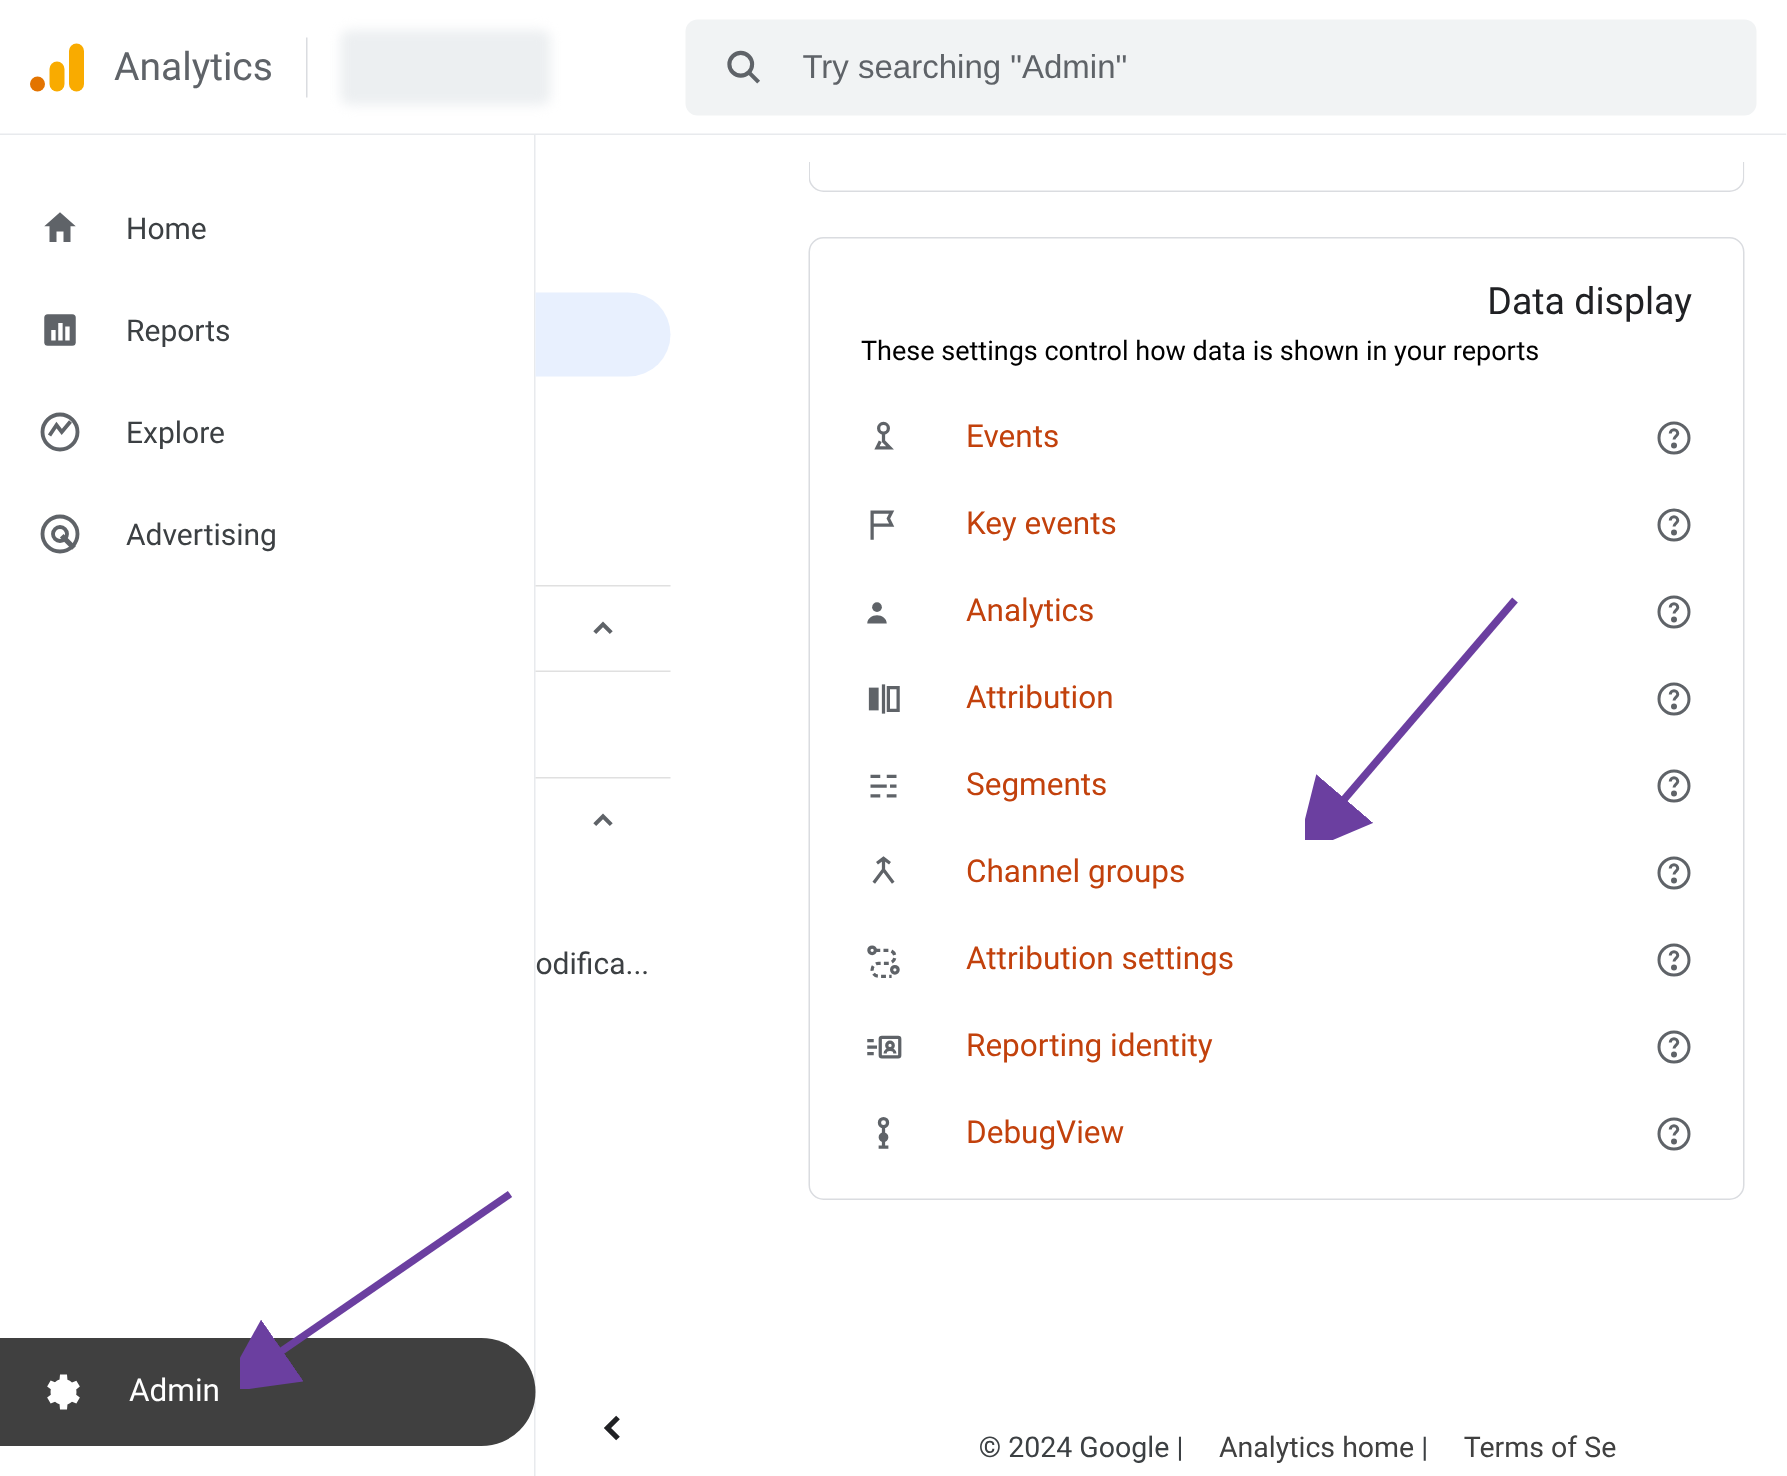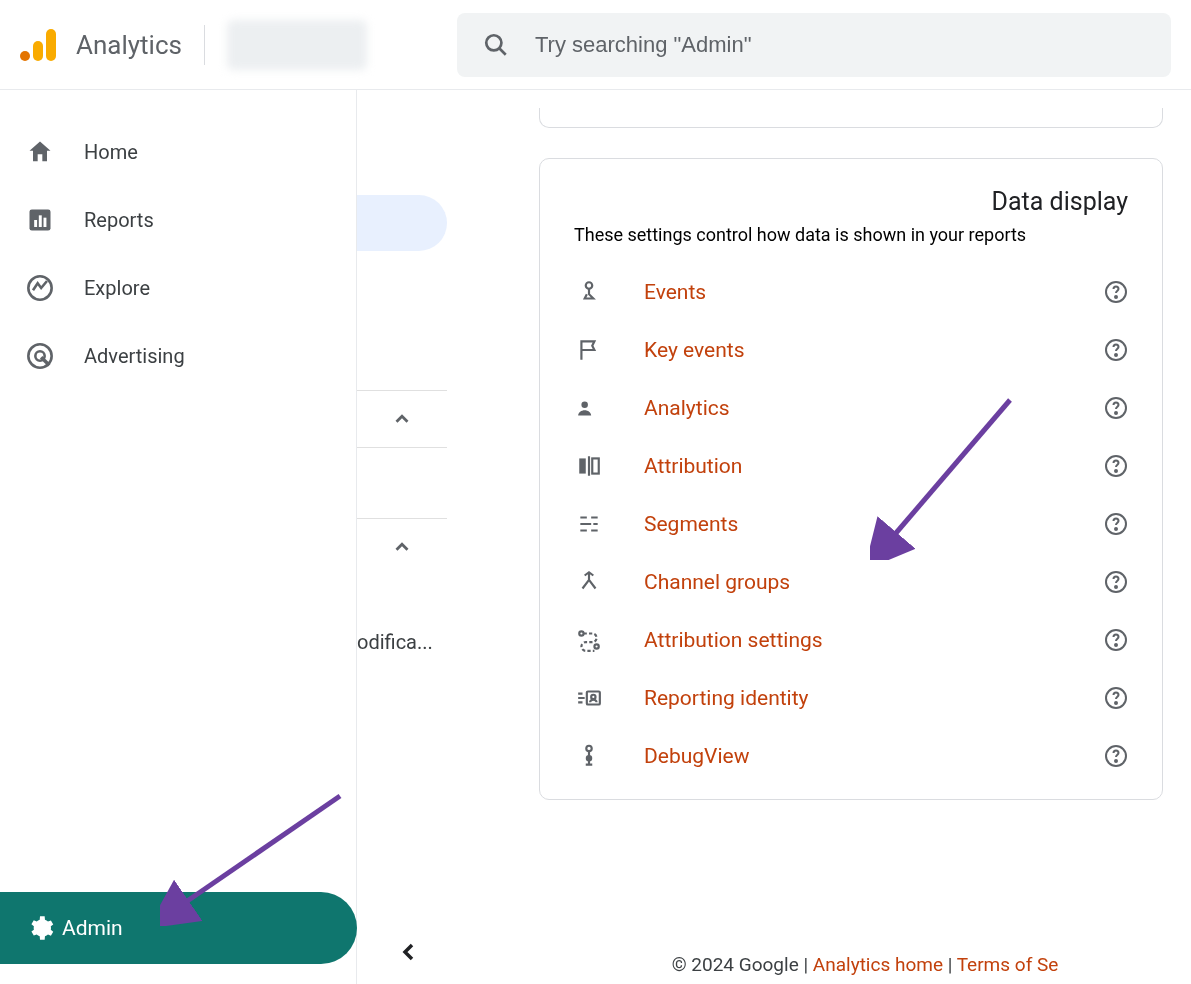--- a/index.html
+++ b/index.html
@@ -85,26 +85,26 @@
     color: #3c4043;
     cursor: pointer;
   }
   .nav-item .icon { width: 28px; height: 28px; display:flex; align-items:center; justify-content:center; }
   .admin-pill {
     position: absolute;
     bottom: 20px;
     left: 0;
     width: 357px;
     height: 72px;
-    background: #0f766e;
+    background: #404040;
     color: #fff;
     border-radius: 0 40px 40px 0;
     display: flex;
     align-items: center;
-    gap: 8px;
+    gap: 32px;
     padding-left: 26px;
     font-size: 21px;
     cursor: pointer;
     margin-top: 36px;
   }
   .admin-pill .icon { color:#fff; }
 
   .middle {
     width: 90px;
     position: relative;
@@ -192,21 +192,21 @@
   }
   .footer {
     position: absolute;
     bottom: 8px;
     left: 92px;
     right: 0;
     font-size: 19px;
     color: #3c4043;
     text-align: center;
   }
-  .footer a { color:#c2410c; text-decoration:none; }
+  .footer a { color:#404040; text-decoration:none;margin-left:19px; }
 
   
   .arrow1 {
     position: absolute;
     left: 160px;
     bottom: 58px;
     pointer-events: none;
   }
   .arrow2 {
     position: absolute;

